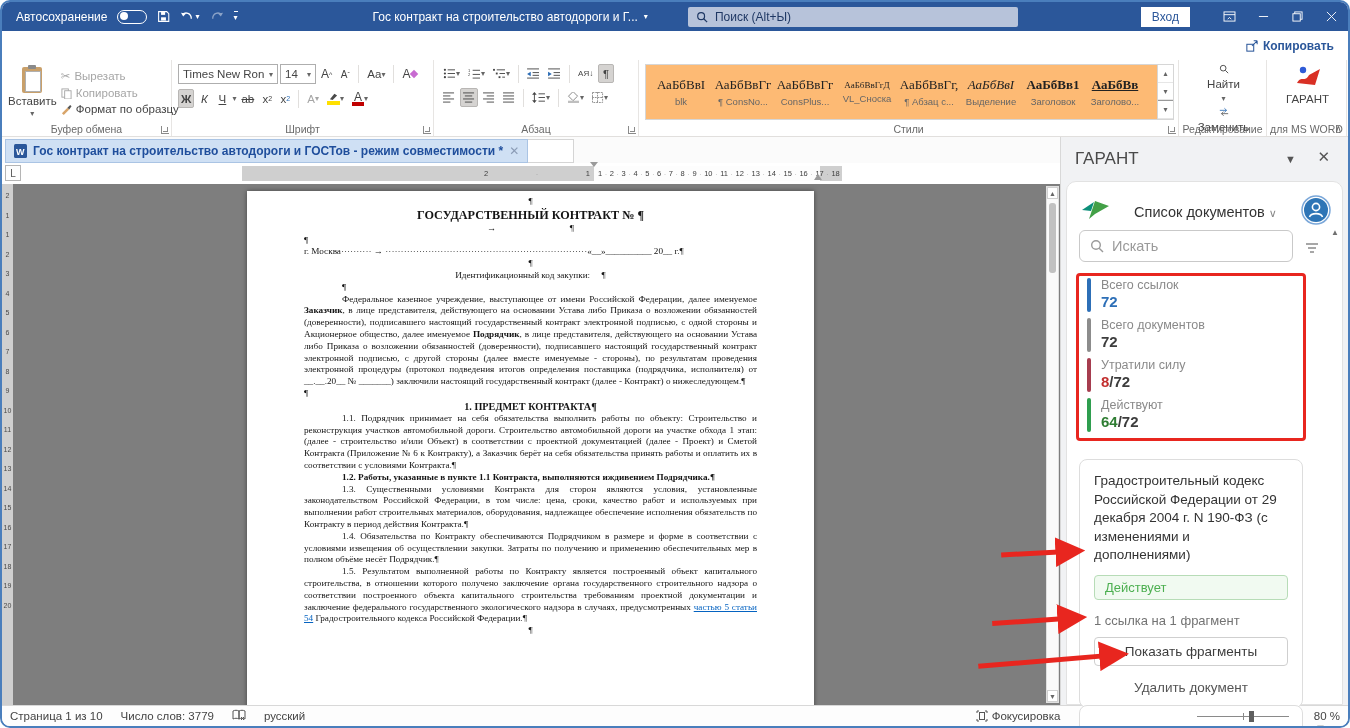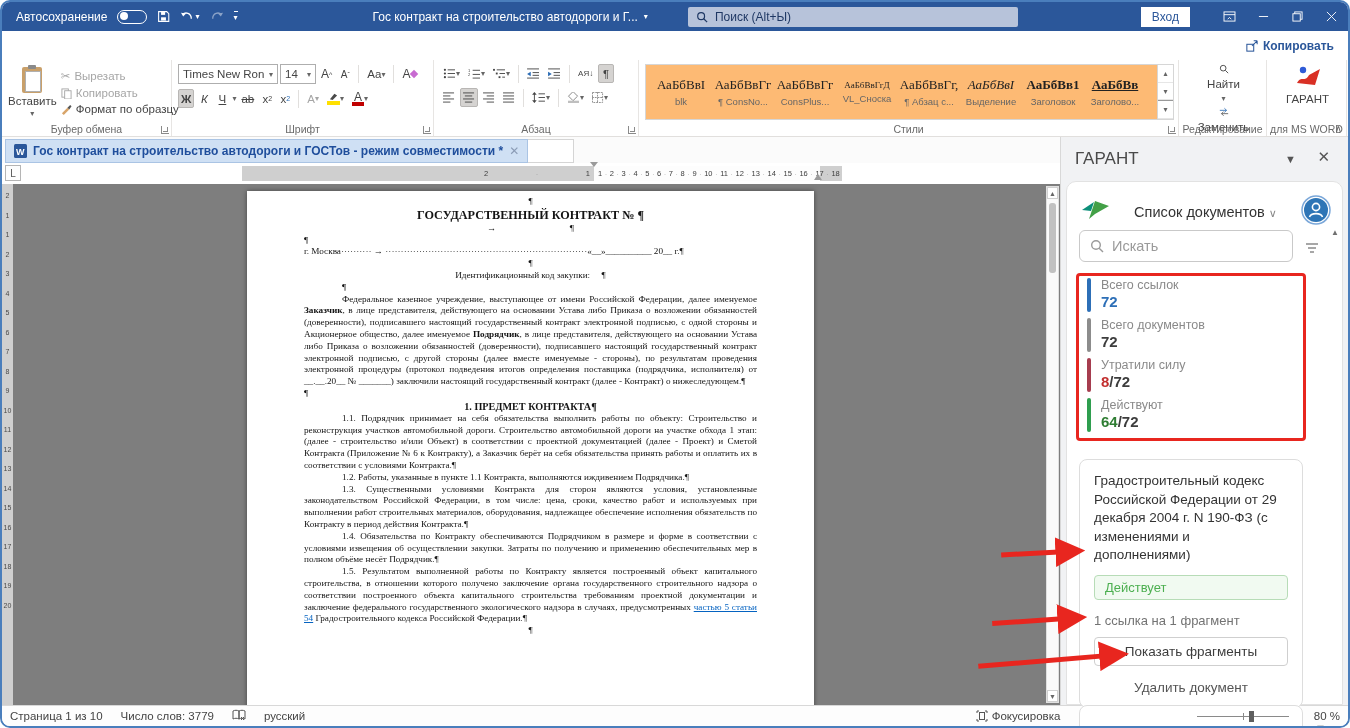--- a/index.html
+++ b/index.html
@@ -632,21 +632,21 @@
               <div class="db al-center pre"><span>→                                ¶</span></div>
               <div class="db al-left"><span>¶</span></div>
               <div class="db al-left city"><span>г. Москва·········· → ··································································«__»__________ 20__ г.¶</span></div>
               <div class="db al-center"><span>¶</span></div>
               <div class="db al-center pre"><span>Идентификационный код закупки:     ¶</span></div>
               <div class="db al-left" style="text-indent: 38px;"><span>¶</span></div>
               <div class="db al-justify" style="text-indent: 38px;"><span>Федеральное казенное учреждение, выступающее от имени Российской Федерации, далее именуемое </span><span class="b ">Заказчик</span><span>, в лице представителя, действующего на основании Устава либо Приказа о возложении обязанностей (доверенности), подписавшего настоящий государственный контракт электронной подписью, с одной стороны и Акционерное общество, далее именуемое </span><span class="b ">Подрядчик</span><span>, в лице представителя, действующего на основании Устава либо Приказа о возложении обязанностей (доверенности), подписавшего настоящий государственный контракт электронной подписью, с другой стороны (далее вместе именуемые - стороны), по результатам проведения электронной процедуры (протокол подведения итогов определения поставщика (подрядчика, исполнителя) от __.__.20__ № _______) заключили настоящий государственный контракт (далее - Контракт) о нижеследующем.¶</span></div>
               <div class="db al-left"><span>¶</span></div>
               <div class="db al-center heading"><span class="b ">1. ПРЕДМЕТ КОНТРАКТА</span><span class="b ">¶</span></div>
               <div class="db al-justify" style="text-indent: 38px;"><span>1.1. Подрядчик принимает на себя обязательства выполнить работы по объекту: Строительство и реконструкция участков автомобильной дороги. Строительство автомобильной дороги на участке обхода 1 этап: (далее - строительство и/или Объект) в соответствии с проектной документацией (далее - Проект) и Сметой Контракта (Приложение № 6 к Контракту), а Заказчик берёт на себя обязательства принять работы и оплатить их в соответствии с условиями Контракта.¶</span></div>
-              <div class="db al-justify" style="text-indent: 38px;"><span>1.2. Работы, указанные в пункте 1.1 Контракта, выполняются иждивением Подрядчика.¶</span></div>
+              <div class="db al-justify" style="text-indent: 38px; font-weight: bold;"><span>1.2. Работы, указанные в пункте 1.1 Контракта, выполняются иждивением Подрядчика.¶</span></div>
               <div class="db al-justify" style="text-indent: 38px;"><span>1.3. Существенными условиями Контракта для сторон являются условия, установленные законодательством Российской Федерации, в том числе: цена, сроки, качество работ и используемых при выполнении работ строительных материалов, оборудования, надлежащее обеспечение исполнения обязательств по Контракту в период действия Контракта.¶</span></div>
               <div class="db al-justify" style="text-indent: 38px;"><span>1.4. Обязательства по Контракту обеспечиваются Подрядчиком в размере и форме в соответствии с условиями извещения об осуществлении закупки. Затраты по получению и применению обеспечительных мер в полном объёме несёт Подрядчик.¶</span></div>
               <div class="db al-justify" style="text-indent: 38px;"><span>1.5. Результатом выполненной работы по Контракту является построенный объект капитального строительства, в отношении которого получено заключение органа государственного строительного надзора о соответствии построенного объекта капитального строительства требованиям проектной документации и заключение федерального государственного экологического надзора в случаях, предусмотренных </span><span class="lk">частью 5 статьи 54</span><span> Градостроительного кодекса Российской Федерации.¶</span></div>
               <div class="db al-center"><span>¶</span></div>
             </div>
         </div>
         <div class="vscroll">
           <span class="vs-btn" style="top:0">▲</span>
           <span class="vs-thumb" able="true"></span>
           <span class="vs-btn" style="bottom:0">▼</span>

